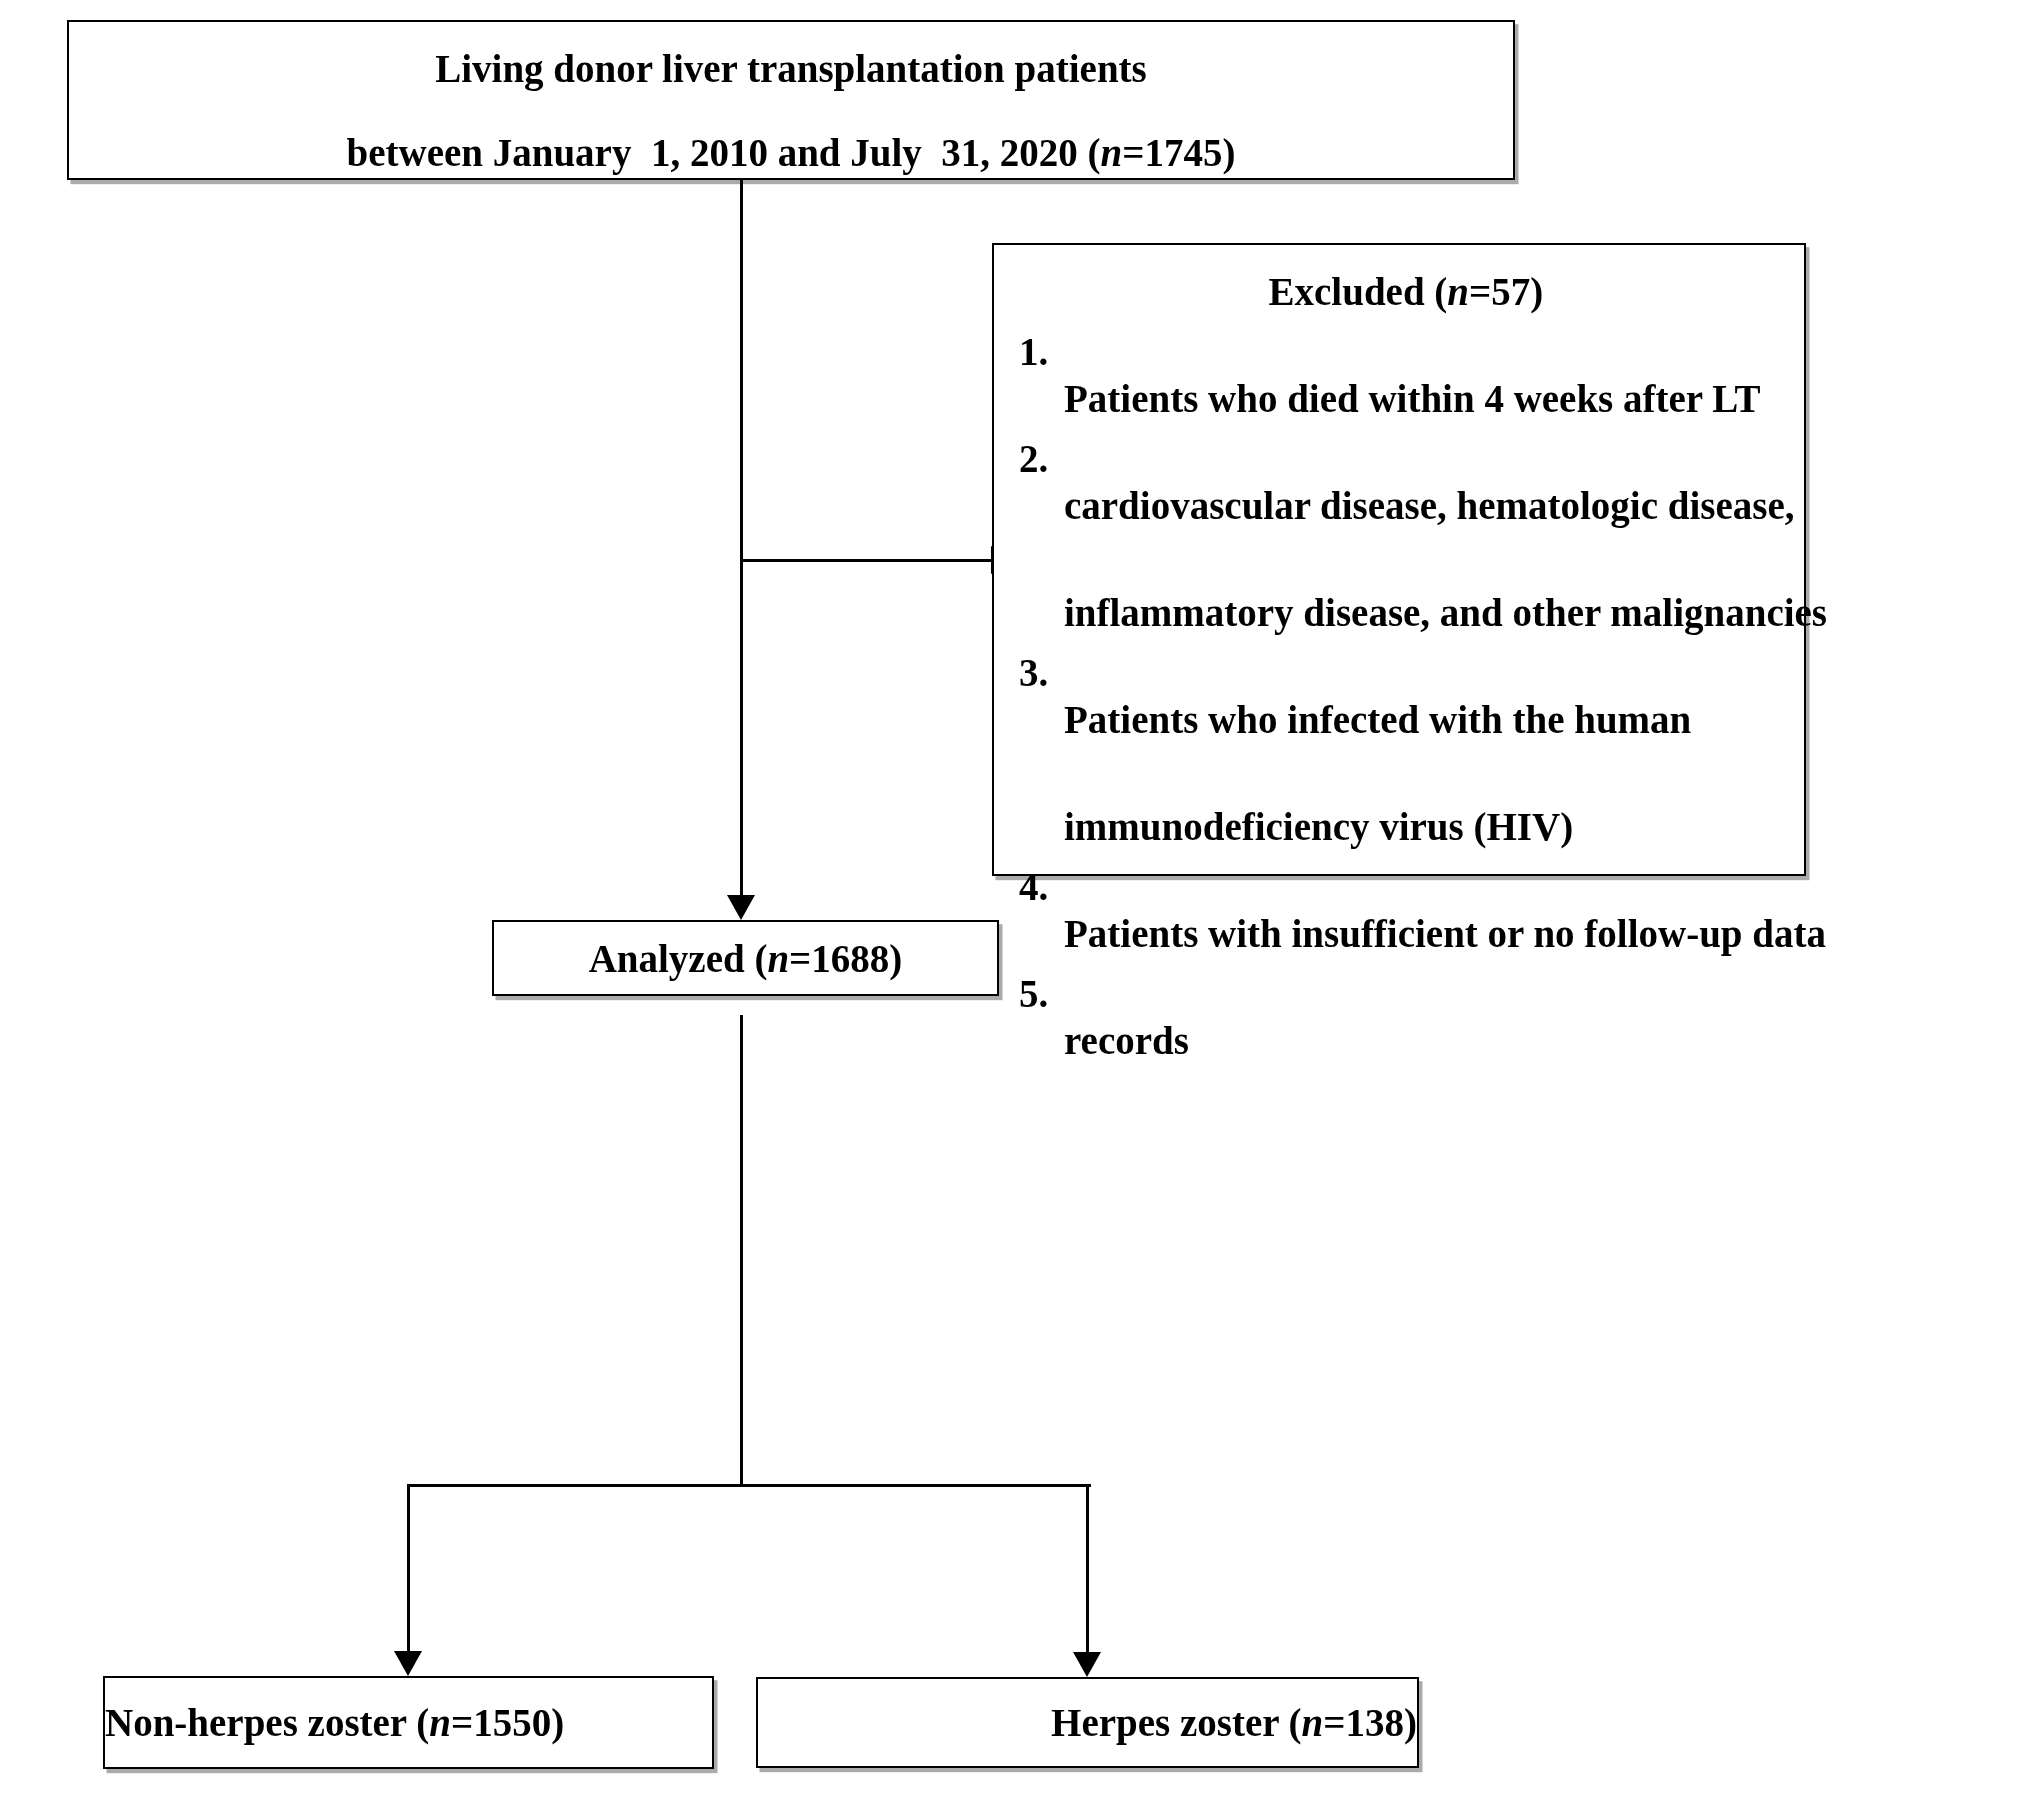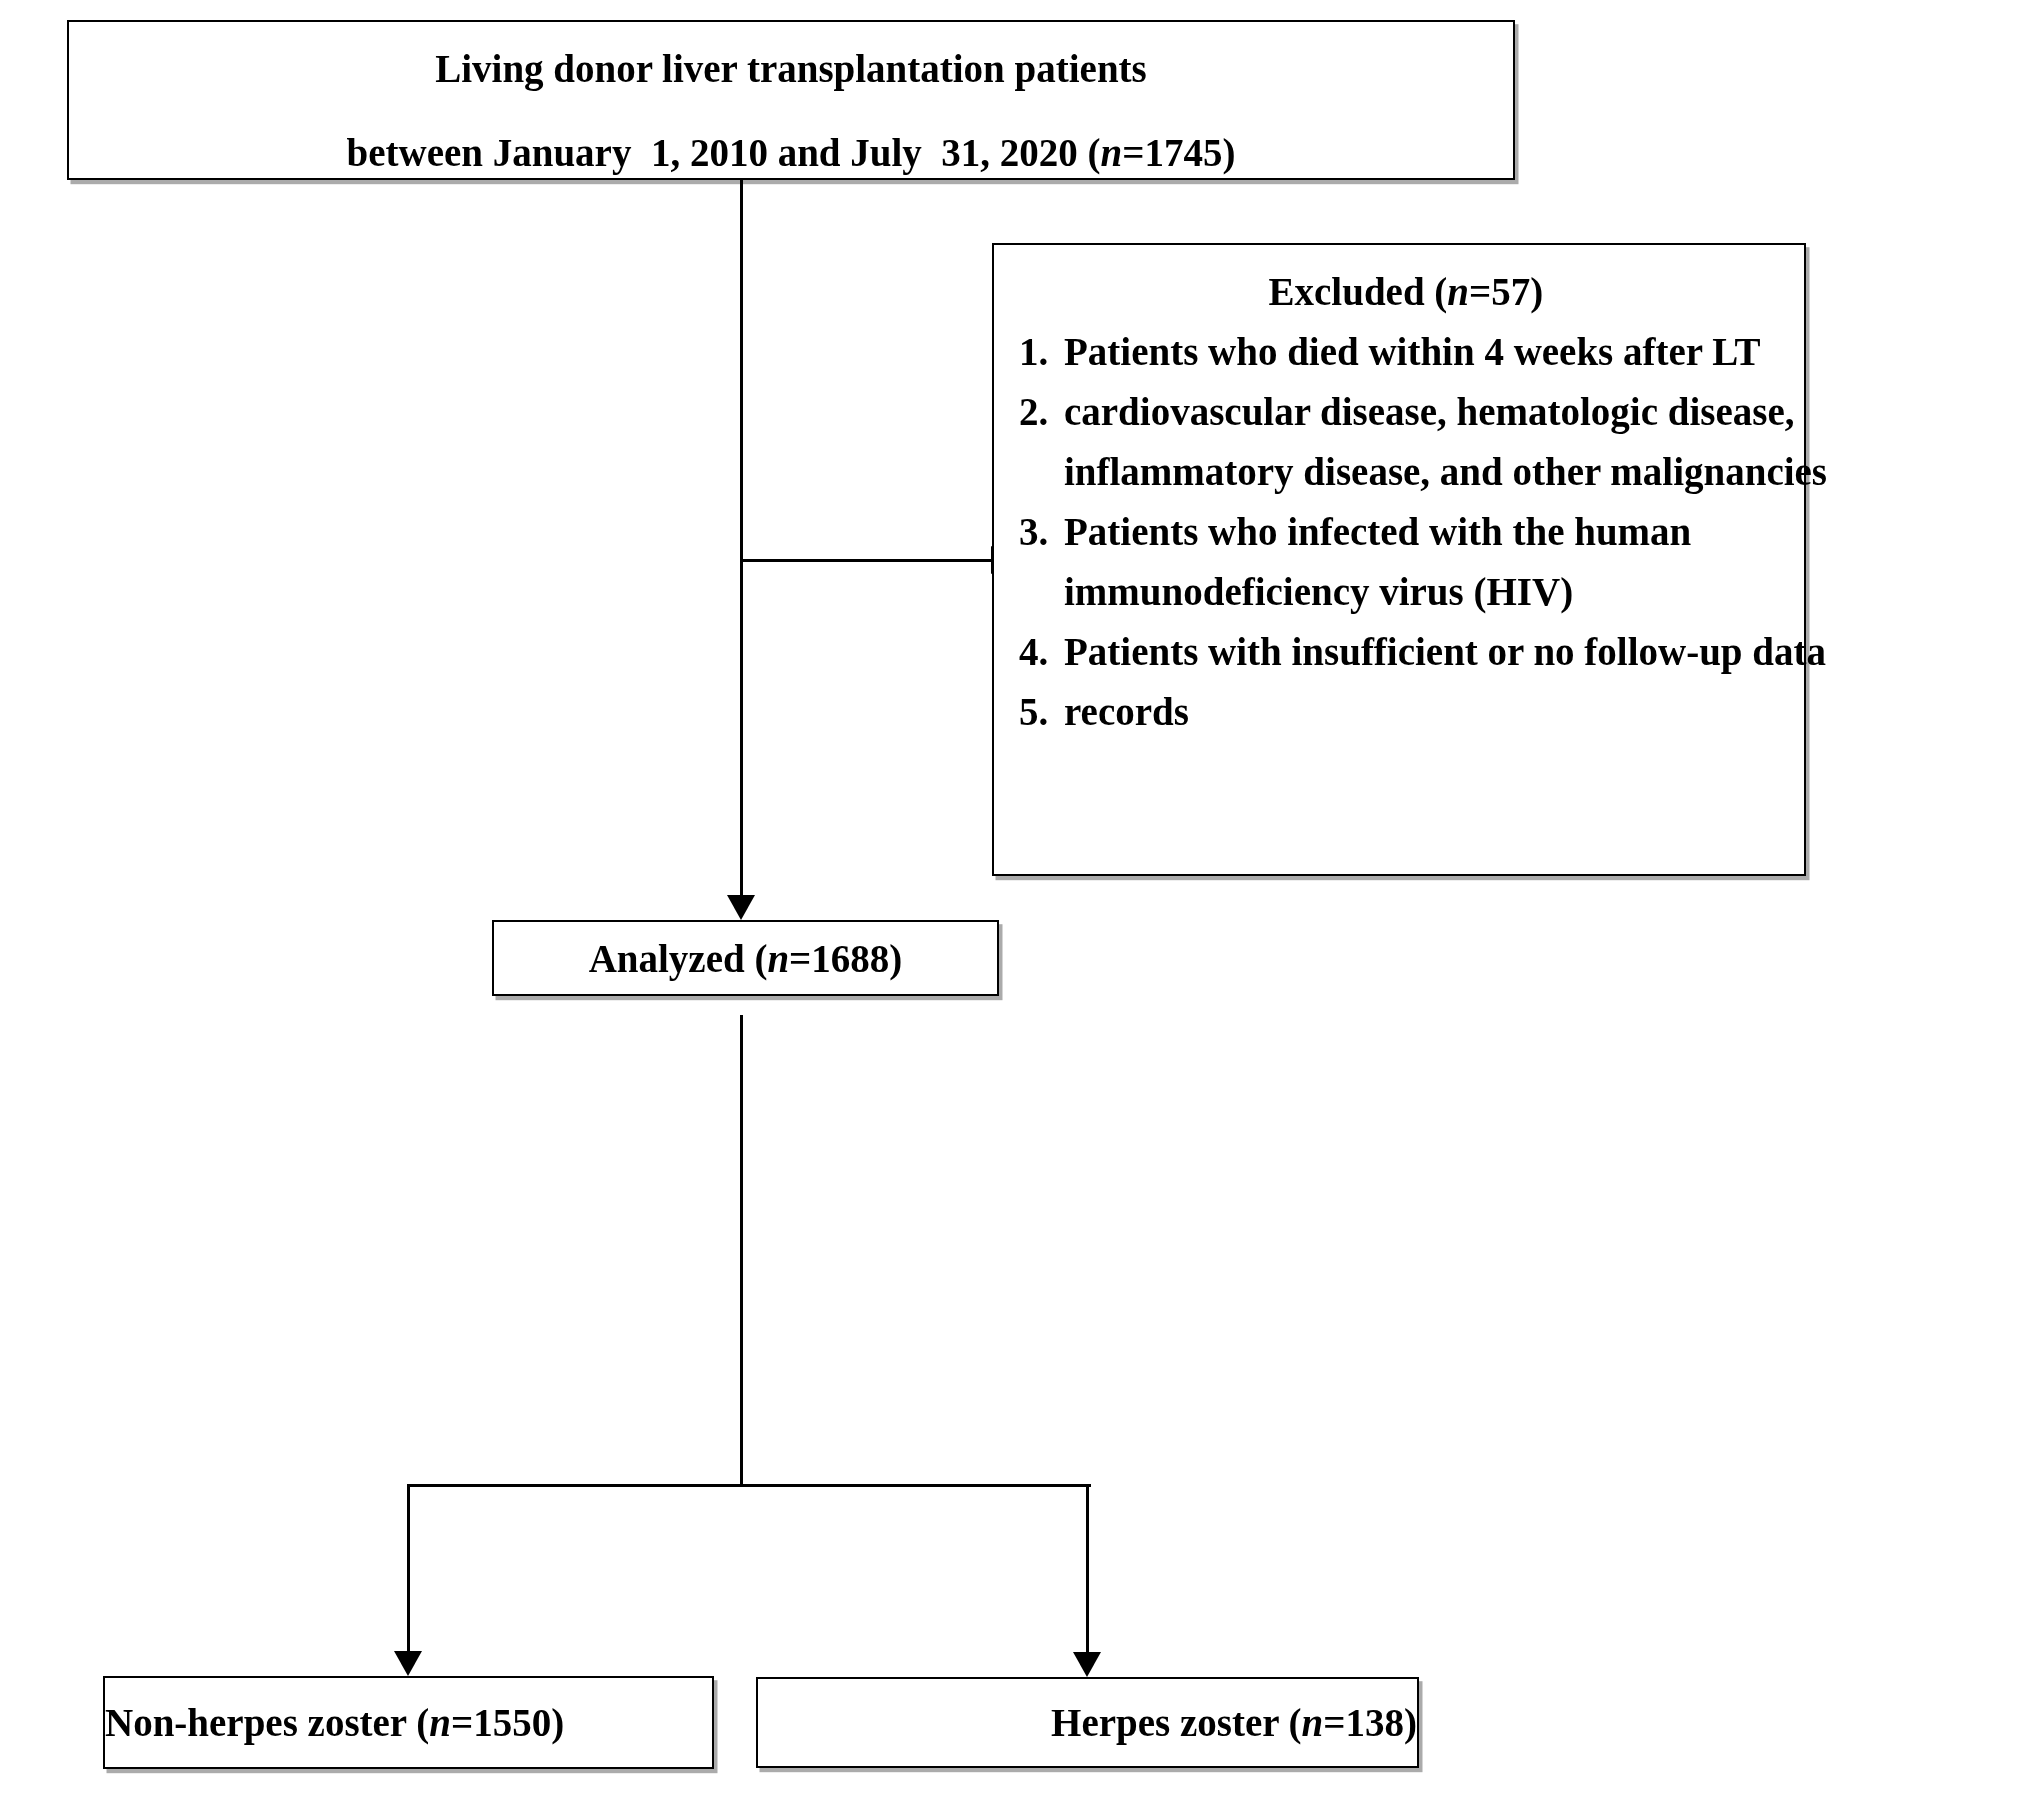--- a/index.html
+++ b/index.html
@@ -35,21 +35,21 @@
   .source .bl { line-height: 42px; }
   
   .excluded {
     left: 992px; top: 243px; width: 814px; height: 633px;
     padding: 17px 11.2px 0 25px;
   }
   .ex-title { text-align: center; line-height: 60px; white-space: pre; }
   .ex-row { display: flex; }
   .ex-num { flex: 0 0 45px; width: 45px; line-height: 60px; white-space: pre; }
   .ex-lines { flex: 1 1 auto; }
-  .exl { display: block; line-height: 60px; white-space: pre; }
+  .exl { display: block; line-height: 60px; white-space: pre; margin-top: 47px; }
   
   .analyzed {
     left: 492px; top: 920px; width: 507px; height: 76px;
     display: flex; align-items: center; justify-content: center;
   }
   .nonherpes {
     left: 103px; top: 1676px; width: 611px; height: 93px;
     display: flex; align-items: center; justify-content: flex-start;
   }
   .herpes {

